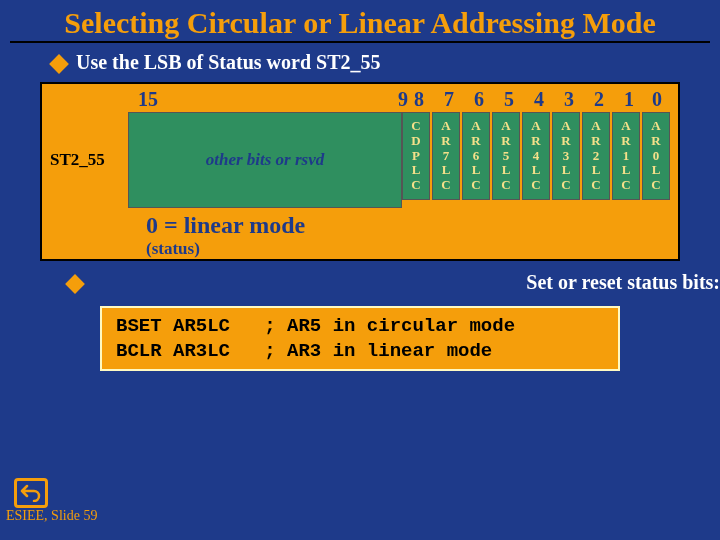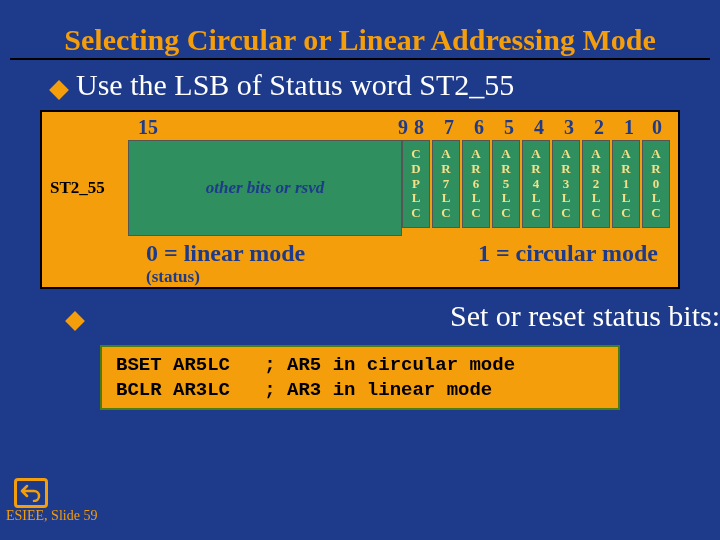--- a/index.html
+++ b/index.html
@@ -12,41 +12,41 @@
     position: relative;
   }
   .title {
     text-align: center;
     color: #f59e0b;
     font-size: 30px;
     font-weight: bold;
     padding: 6px 10px 2px;
     line-height: 1.1;
     border-bottom: 2px solid #000;
-    margin: 17px 10px 6px;
+    margin: 0 10px 6px;
   }
   .bullet-row {
     display: flex;
     align-items: baseline;
     gap: 10px;
     padding: 2px 0 6px 52px;
   }
   .bullet-row.indent { padding-left: 68px; justify-content: space-between; }
   .diamond {
     width: 14px; height: 14px;
     background: #f59e0b;
     transform: rotate(45deg);
     flex: 0 0 auto;
     position: relative;
     top: 2px;
   }
   .bullet-text {
     color: #fff;
-    font-size: 30px;
-    font-weight: normal;
+    font-size: 20px;
+    font-weight: bold;
   }
   .diagram-wrap {
     background: #f59e0b;
     border: 2px solid #000;
     margin: 2px 40px 8px;
     padding: 4px 8px 0;
     position: relative;
   }
   .bitnums {
     position: relative;
@@ -117,21 +117,21 @@
     font-size: 24px;
     font-weight: bold;
   }
   .modedef {
     color: #1e3a8a;
     font-size: 17px;
     font-weight: bold;
   }
   .codebox {
     background: #f59e0b;
-    border: 2px solid #4d7c0f;
+    border: 2px solid #fef9c3;
     margin: 6px 100px 0;
     padding: 6px 14px;
     font-family: "Courier New", monospace;
     font-size: 19px;
     font-weight: bold;
     color: #000;
     line-height: 1.3;
     white-space: pre;
   }
   .back-btn {
@@ -247,23 +247,20 @@
           <span>C</span>
         </div>
       </div>
   </div>
 
   <div class="modes">
     <div class="modecol">
       <div class="modeline">0 = linear mode</div>
       <div class="modedef">(status)</div>
     </div>
-    <div class="modecol">
-      <div class="modeline">1 = circular mode</div>
-    </div>
   </div>
 </div>
 
 <div class="bullet-row indent">
   <div class="diamond"></div>
   <div class="bullet-text">Set or reset status bits:</div>
 </div>
 
 <div class="codebox"><span>BSET AR5LC   ; AR5 in circular mode</span>
 <span>BCLR AR3LC   ; AR3 in linear mode</span></div>

